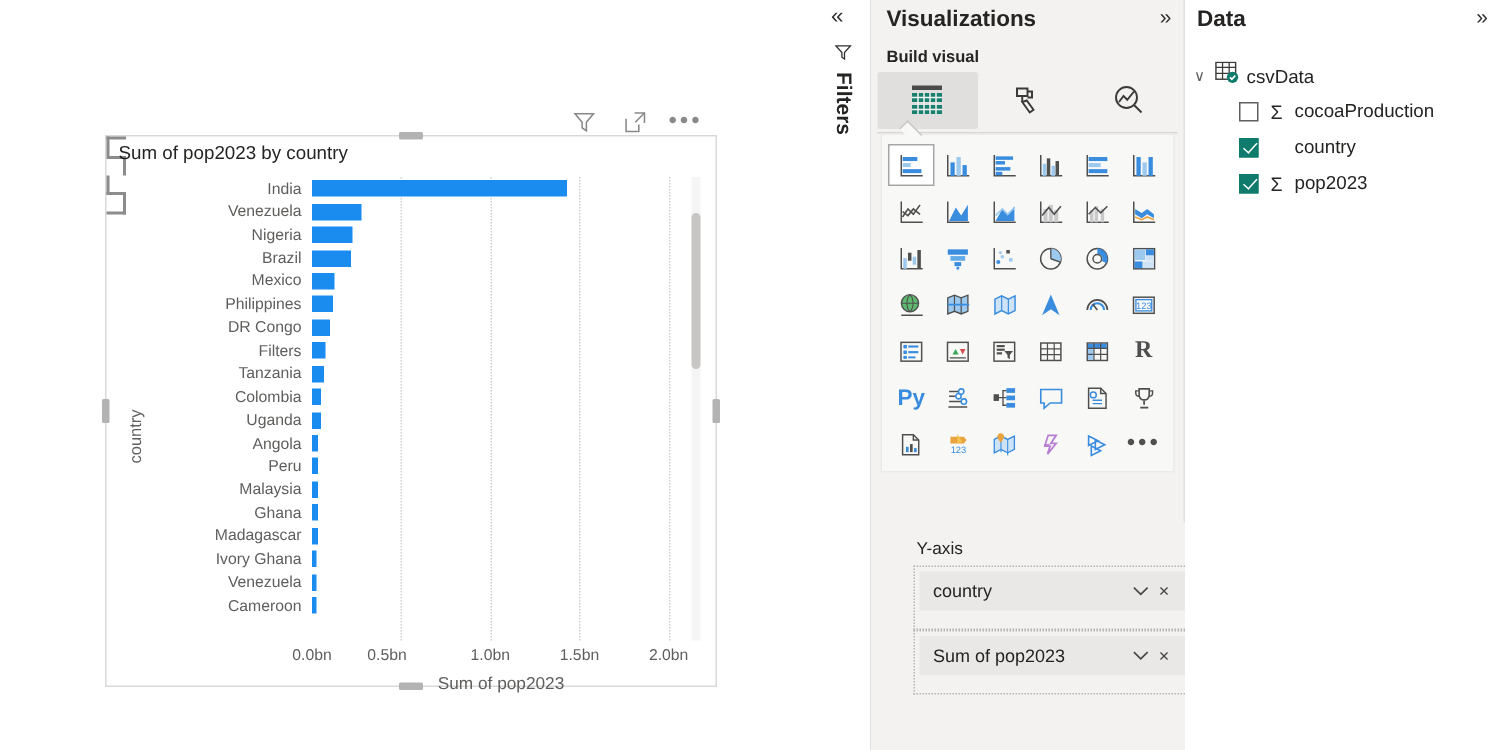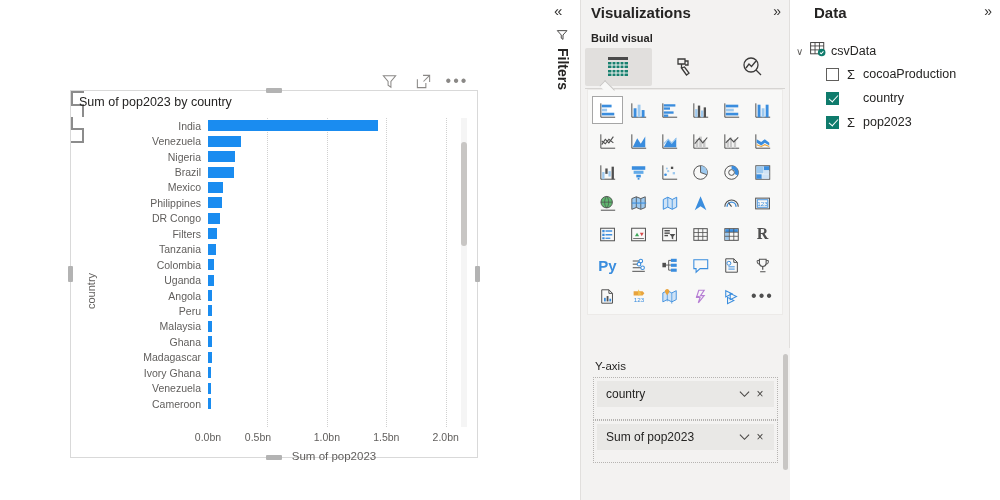--- a/index.html
+++ b/index.html
@@ -109,38 +109,38 @@
     display: grid; grid-template-columns: repeat(6, 1fr); row-gap: 3px; column-gap: 0px;
   }
   .viz-icon {
     height: 28px; display: flex; align-items: center; justify-content: center;
     cursor: pointer; font-size: 16px; color: #3a8dde; border: 1px solid transparent;
   }
   .viz-icon.selected { border: 1px solid #a6a6a6; background: #ffffff; }
   .viz-icon svg { display: block; }
 
   
-  #wells { position: absolute; left: 0; top: 348px; width: 209px; bottom: 0; background: #f3f2f1; }
+  #wells { position: absolute; left: 16px; top: 348px; width: 209px; bottom: 0; background: #f3f2f1; }
   #wells-inner { padding: 6px 12px 0 12px; }
   .well-label { font-size: 11.5px; color: #252423; margin: 6px 0 5px 2px; }
   .well-box {
     border: 1px dotted #b6b4b2; background: #f3f2f1; padding: 3px;
   }
   .well-chip {
     background: #e9e8e6; height: 26px; display: flex; align-items: center;
     padding: 0 6px 0 9px; font-size: 12px; color: #252423; cursor: pointer;
   }
   .well-chip .chip-name { flex: 1; white-space: nowrap; overflow: hidden; }
   .chip-btn { width: 16px; text-align: center; color: #484644; font-size: 12px; cursor: pointer; }
   .well-empty { height: 9px; }
   #wells-scroll { position: absolute; right: 2px; top: 6px; width: 5px; height: 116px; background: #c8c6c4; border-radius: 3px; }
 
   
   #data-pane { position: absolute; left: 790px; top: 0; width: 210px; height: 500px; background: #fff; }
-  #data-pane .pane-head { padding-left: 24px; }
+  #data-pane .pane-head { padding-left: 8px; }
   #search-wrap { margin: 8px 6px 0 8px; }
   #search-box {
     height: 28px; border: 1px solid #8a8886; background: #fff;
     display: flex; align-items: center; padding: 0 6px; gap: 6px; cursor: text;
   }
   #search-input {
     border: none; outline: none; font-size: 13px; color: #605e5c;
     font-family: "Liberation Sans", sans-serif; width: 100%; background: transparent;
   }
   #fields { margin-top: 12px; }

